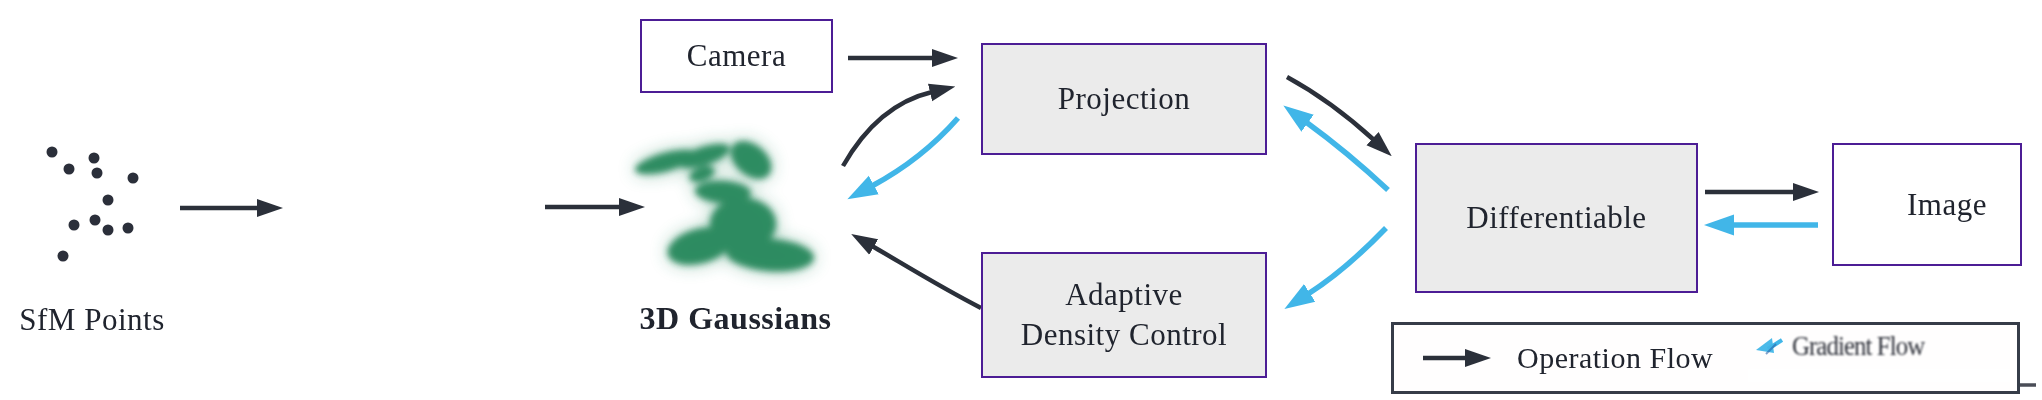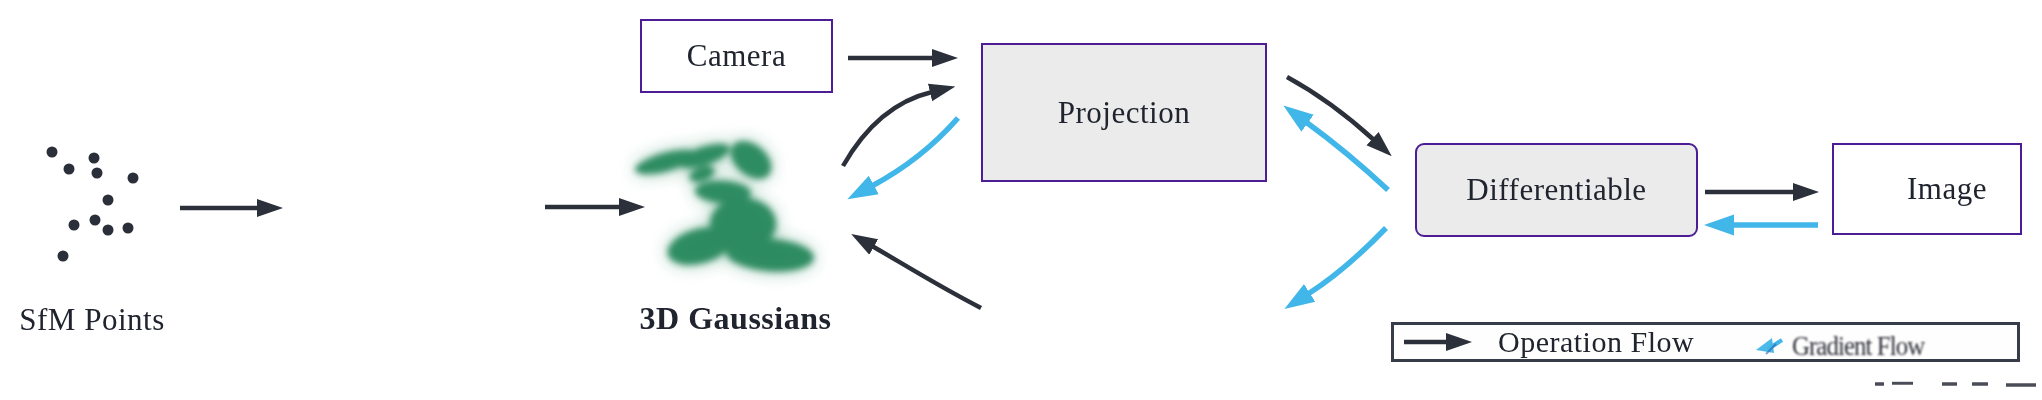--- a/index.html
+++ b/index.html
@@ -13,23 +13,23 @@
     text-align:center;border:2px solid #4c1d95;background:#ebebeb;
     box-sizing:border-box;font-size:31px;line-height:40px;z-index:2;
     letter-spacing:.5px;
   }
   .node.white{background:#ffffff;}
   .float-label{
     position:absolute;text-align:center;font-size:31px;z-index:2;letter-spacing:.5px;
   }
   .float-label.bold{font-weight:bold;font-size:32px;}
   #legend{
-    position:absolute;left:1391px;top:322px;width:629px;height:40px;
+    position:absolute;left:1391px;top:322px;width:629px;height:72px;
     border:3px solid #363c48;background:#fffefe;box-sizing:border-box;
-    display:flex;align-items:center;z-index:2;padding-left:8px;
+    display:flex;align-items:center;z-index:2;padding-left:27px;
   }
   #legend .legend-label{font-size:30px;margin-left:22px;letter-spacing:.5px;}
   #garble{
     position:absolute;left:1752px;top:331px;z-index:4;display:flex;align-items:center;
   }
   #garble .garbled-text{
     font-size:27px;color:#171b24;filter:blur(1.3px);transform:scaleX(.92);
     transform-origin:left center;margin-left:6px;letter-spacing:-1px;opacity:.92;
     white-space:nowrap;
   }
@@ -112,32 +112,38 @@
       <path d="M1972,384 H1988"></path>
       <path d="M2006,385 H2036"></path>
     </g>
   </svg>
 
   <div class="node white" style="left:640px;top:19px;width:193px;height:74px;">
     <span>Camera</span>
   </div>
 
 
-  <div class="node" style="left:981px;top:43px;width:286px;height:139px;">
+  <div class="node" style="left:981px;top:43px;width:286px;height:112px;">
     <span>Projection</span>
   </div>
 
+  <div class="node" style="left:981px;top:252px;width:286px;height:126px;">
+    <span>
+      <span style="display:block">Adaptive</span>
+      <span style="display:block">Density Control</span>
+    </span>
+  </div>
 
-  <div class="node" style="left:1415px;top:143px;width:283px;height:94px;border-radius:9px;">
+  <div class="node" style="left:1415px;top:143px;width:283px;height:150px;">
     <span>
       <span style="display:block">Differentiable</span>
     </span>
   </div>
 
-  <div class="node white" style="left:1832px;top:143px;width:190px;height:92px;padding-left:40px;">
+  <div class="node white" style="left:1832px;top:143px;width:190px;height:123px;padding-left:40px;">
     <span>Image</span>
   </div>
 
   <div class="float-label" style="left:2px;top:302px;width:180px;">SfM Points</div>
 
   <div class="float-label bold" style="left:618px;top:300px;width:235px;font-family:Liberation Serif, serif;">3D Gaussians</div>
 
   <div id="legend">
     <svg width="74" height="22" viewBox="0 0 74 22">
       <defs>

